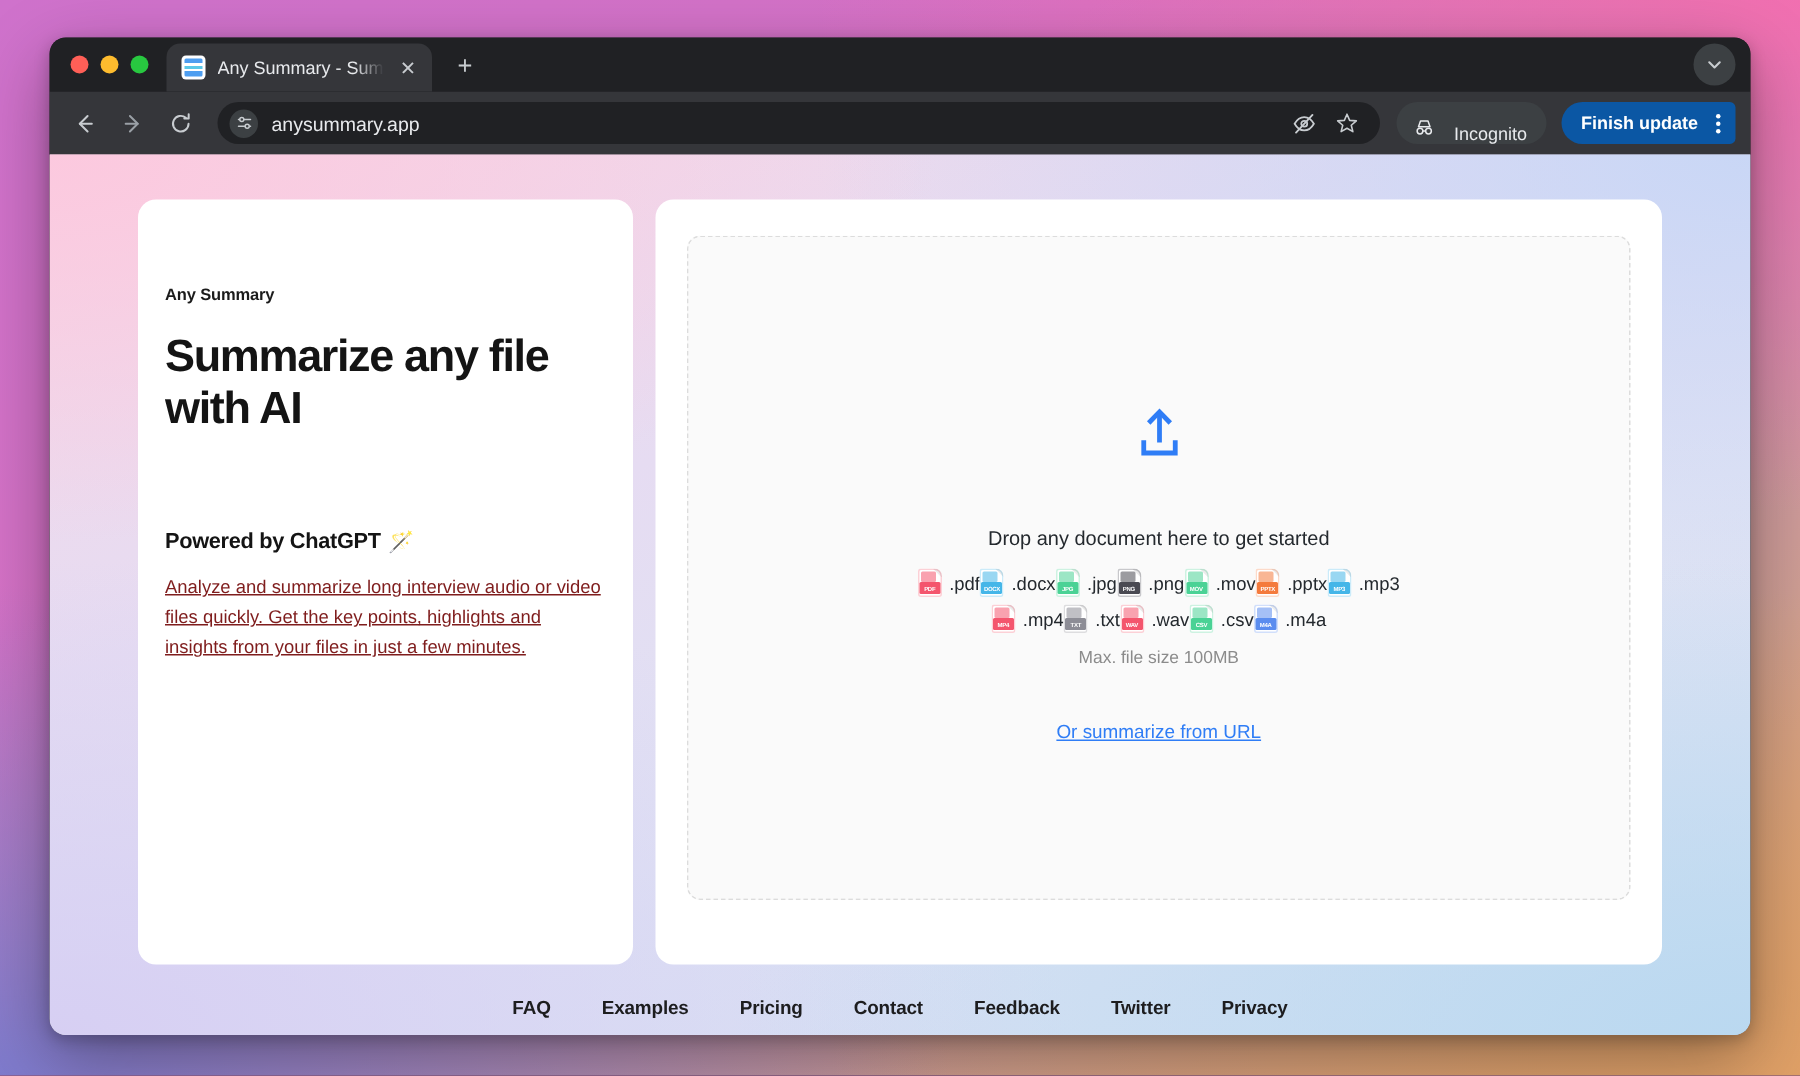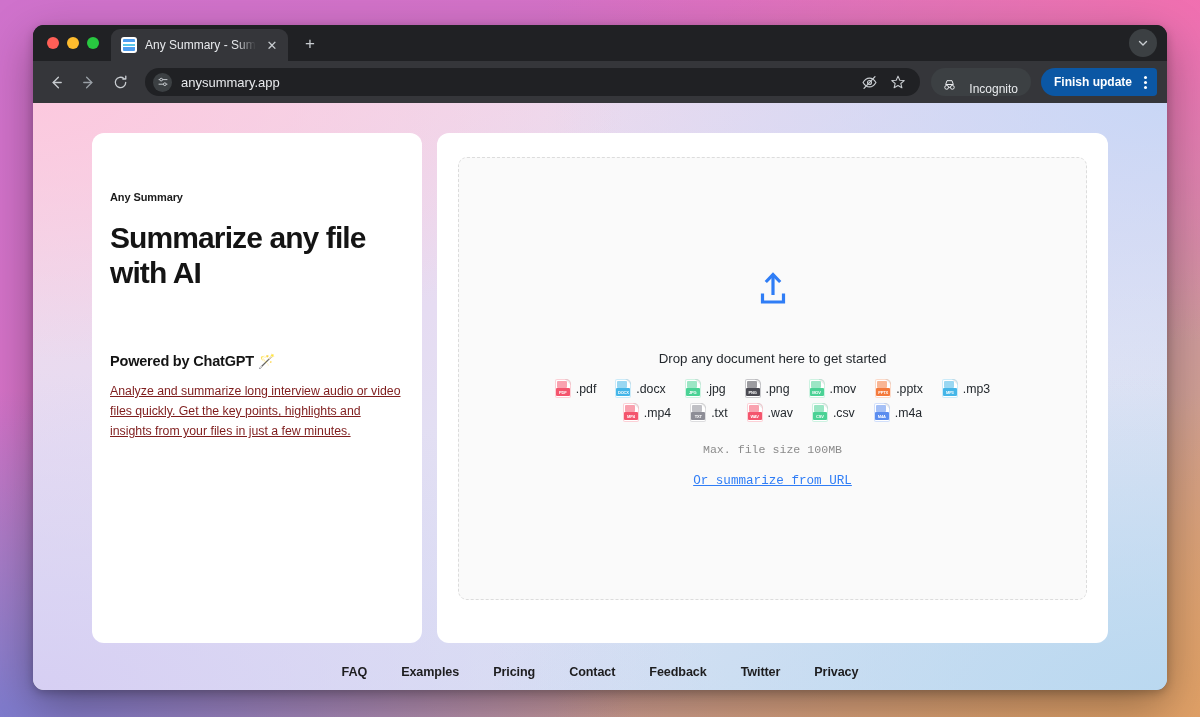--- a/index.html
+++ b/index.html
@@ -259,21 +259,20 @@
   .drop-text {
     margin-top: 43px;
     font-size: 13.3px;
     color: #24292e;
   }
   .ext-rows { margin-top: 13px; width: 100%; }
   .ext-row {
     display: flex;
     justify-content: center;
     align-items: center;
-    gap: 19px;
     margin-bottom: 5px;
   }
   .ext {
     display: flex;
     align-items: center;
     gap: 5px;
     font-size: 12.3px;
     color: #24292e;
   }
   .file-ico {
@@ -299,30 +298,28 @@
     font-size: 4px; font-weight: bold; color: #fff;
     letter-spacing: -0.2px;
     font-family: "Liberation Sans", sans-serif;
   }
   .file-ico .glyph {
     position: absolute; left: 2px; top: 2px; right: 4px;
     height: 7px; border-radius: 1px; opacity: 0.55;
   }
 
   .maxsize {
-    margin-top: 16px;
+    margin-top: 5px;
     font-size: 11.6px;
     color: #8b8b8b;
-    font-family: Liberation Mono, monospace;
   }
   .url-link {
-    margin-top: 18px;
+    margin-top: 36px;
     font-size: 12.6px;
     color: #2f7df6;
-    font-family: Liberation Mono, monospace;
   }
 
   
   .footer {
     display: flex;
     justify-content: center;
     align-items: center;
     gap: 34px;
     padding-top: 22px;
   }

